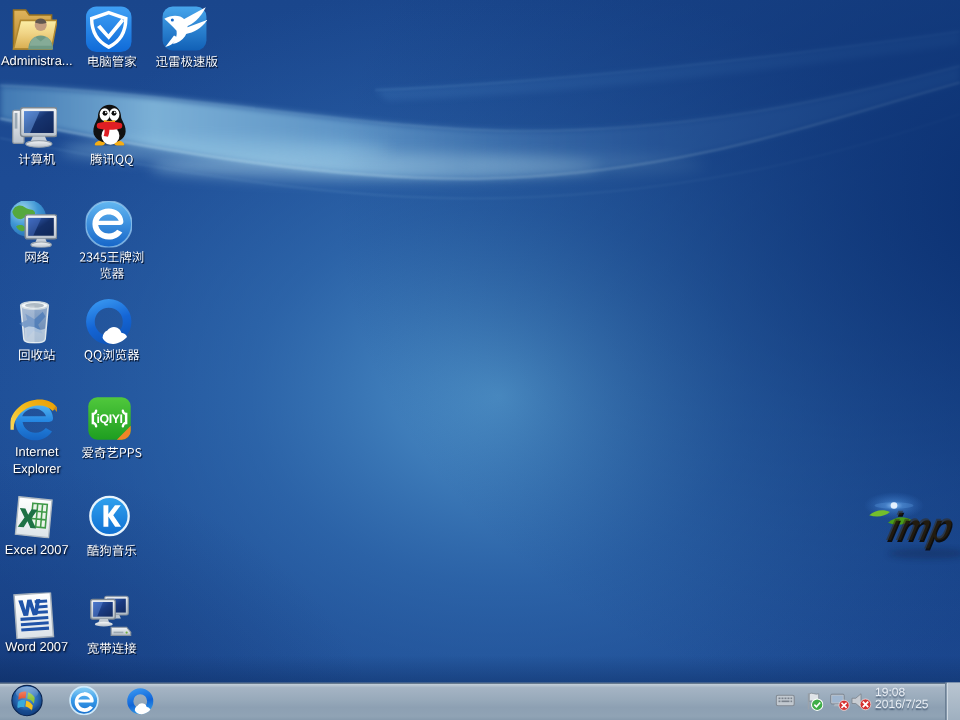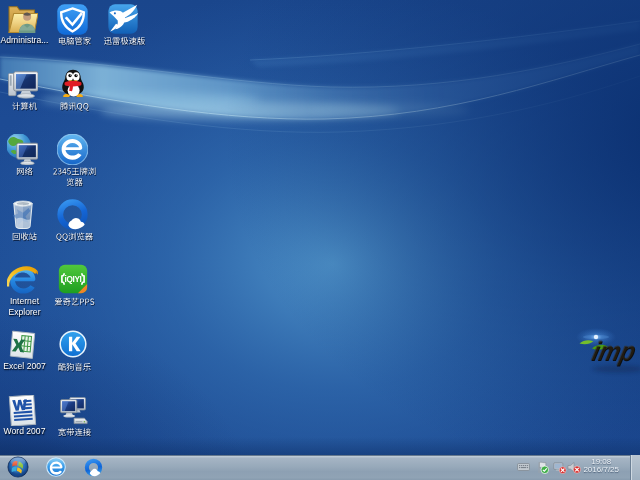--- a/index.html
+++ b/index.html
@@ -4,21 +4,21 @@
 body{font-family:"Liberation Sans",sans-serif;position:relative;background:#123a7c;}
 .bg{position:absolute;left:0;top:0;width:640px;height:480px;}
 .ic{position:absolute;}
 .labels{position:absolute;left:0;top:0;pointer-events:none;}
 .lbl{position:absolute;width:60px;text-align:center;font-size:8.6px;line-height:10.8px;color:#fff;
  text-shadow:0.6px 0.9px 1.2px #05142e,0.6px 0.9px 1.2px #05142e;white-space:nowrap;}
 .taskbar{position:absolute;left:0;top:455px;width:640px;height:25px;
  background:linear-gradient(#c3cfda 0%,#a5b4c4 10%,#97a9ba 45%,#8da0b3 65%,#90a3b5 90%,#879bae 100%);
  border-top:1px solid #66798e;box-sizing:border-box;}
 .tico{position:absolute;}
-.clock{position:absolute;right:21px;top:457.5px;text-align:center;color:#eaeff5;font-size:8px;line-height:8.8px;
+.clock{position:absolute;right:21px;top:457.5px;color:#eaeff5;font-size:8px;line-height:8.8px;
  text-shadow:0 1px 1px rgba(20,40,70,0.55);}
 .showdesk{position:absolute;right:0;top:455px;width:9px;height:25px;
  background:linear-gradient(#b9c5d1,#9fb0c0);border-left:1px solid #6c8095;box-shadow:inset 1px 0 0 #cfd9e2;}
 </style></head>
 <body>
 <svg class="bg" viewBox="0 0 640 480">
 <defs>
 <linearGradient id="base" x1="0" y1="0" x2="0" y2="1">
 <stop offset="0" stop-color="#1a468c"></stop>
         <stop offset="0.25" stop-color="#1d4b94"></stop>

